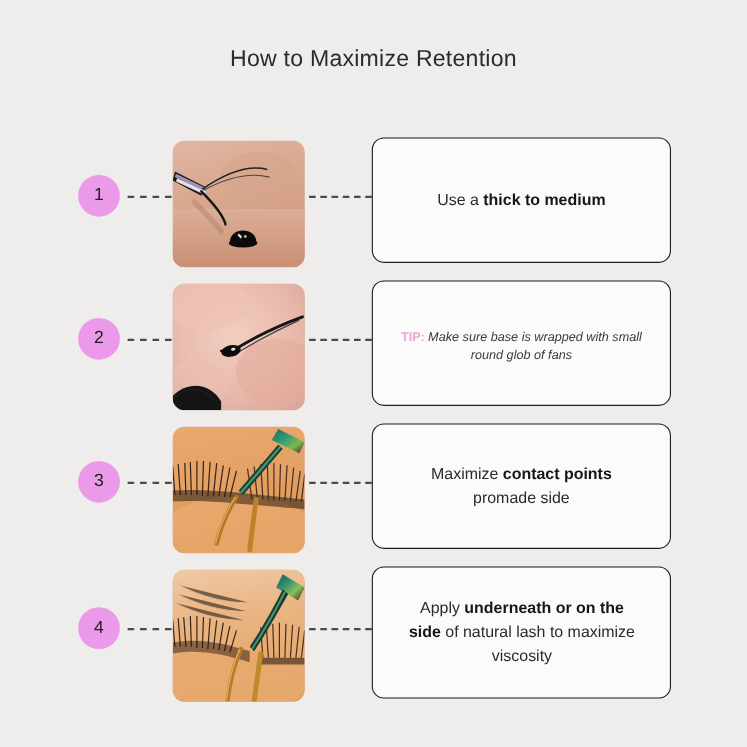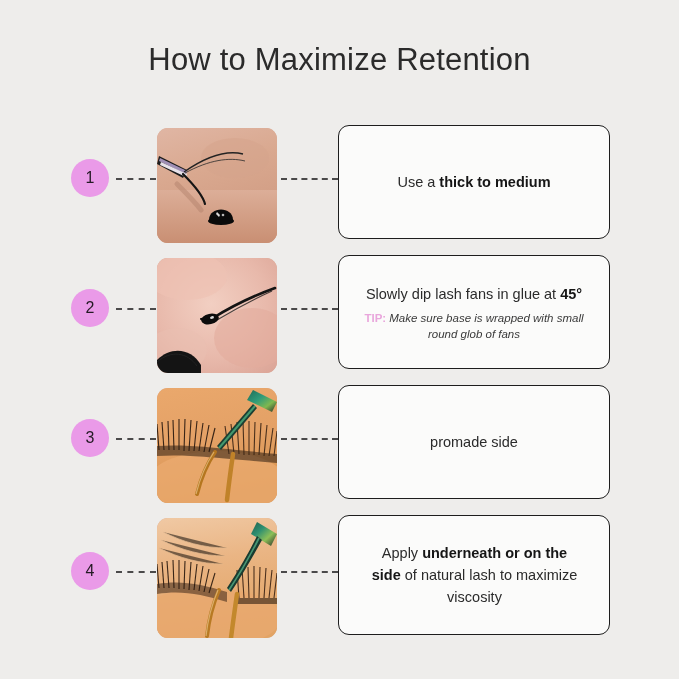--- a/index.html
+++ b/index.html
@@ -14,21 +14,21 @@
     position:relative;
     width:679px;height:679px;
     background:#eeedeb;
   }
 
   
   .title{
     position:absolute;
     top:42px;left:0;width:679px;
     text-align:center;
-    font-size:31px;
+    font-size:21px;
     font-weight:300;
     letter-spacing:.2px;
     color:#2b2b2b;
     font-family:"Liberation Sans", sans-serif;
   }
 
   
   .row{
     position:absolute;
     left:0;width:679px;height:120px;
@@ -193,21 +193,20 @@
         <ellipse cx="55" cy="59.5" rx="2" ry="1.4" fill="#ffffff" opacity="0.85" transform="rotate(-12 55 59.5)"></ellipse>
         <path d="M44 61 L52 60" stroke="#0c0c0c" stroke-width="2" stroke-linecap="round"></path>
         <path d="M0 102 C14 88, 34 90, 44 107 L44 115 L0 115 Z" fill="#141414"></path>
         <path d="M0 104 C14 92, 30 94, 40 108" stroke="#2b2b2b" stroke-width="1" fill="none" opacity="0.6"></path>
       </svg>
     </div>
 
     <div class="dash dash-right"></div>
 
     <div class="card" style="border-color: rgb(29, 29, 29); background: rgb(251, 251, 250);">
-      <div class="line">Slowly dip lash fans in glue at <b>45°</b></div>
       <div class="tip"><span class="tip-label" style="color: rgb(233, 166, 220);">TIP:</span><span>Make sure base is wrapped with small round glob of fans</span></div>
     </div>
   </div>
 
   <div class="row row-3">
     <div class="badge" style="background: rgb(234, 154, 232);">
       <span>3</span>
     </div>
     <div class="dash dash-left"></div>
 
@@ -259,20 +258,21 @@
         <path d="M62 60 C74 46, 86 32, 98 18" stroke="#4caf7d" stroke-width="2" fill="none" opacity="0.8"></path>
         <path d="M58 64 C50 76, 44 90, 40 106" stroke="#b5761f" stroke-width="4" fill="none" stroke-linecap="round"></path>
         <path d="M76 66 C74 80, 72 94, 70 112" stroke="#c08229" stroke-width="4.5" fill="none" stroke-linecap="round"></path>
         <path d="M57 64 C49 76, 43 90, 39 106" stroke="#e8c58a" stroke-width="1.2" fill="none" opacity="0.7"></path>
       </svg>
     </div>
 
     <div class="dash dash-right"></div>
 
     <div class="card" style="border-color: rgb(29, 29, 29); background: rgb(251, 251, 250);">
+      <div class="line">Maximize <b>contact points</b></div>
       <div class="line">promade side</div>
     </div>
   </div>
 
   <div class="row row-4">
     <div class="badge" style="background: rgb(234, 154, 232);">
       <span>4</span>
     </div>
     <div class="dash dash-left"></div>
 

